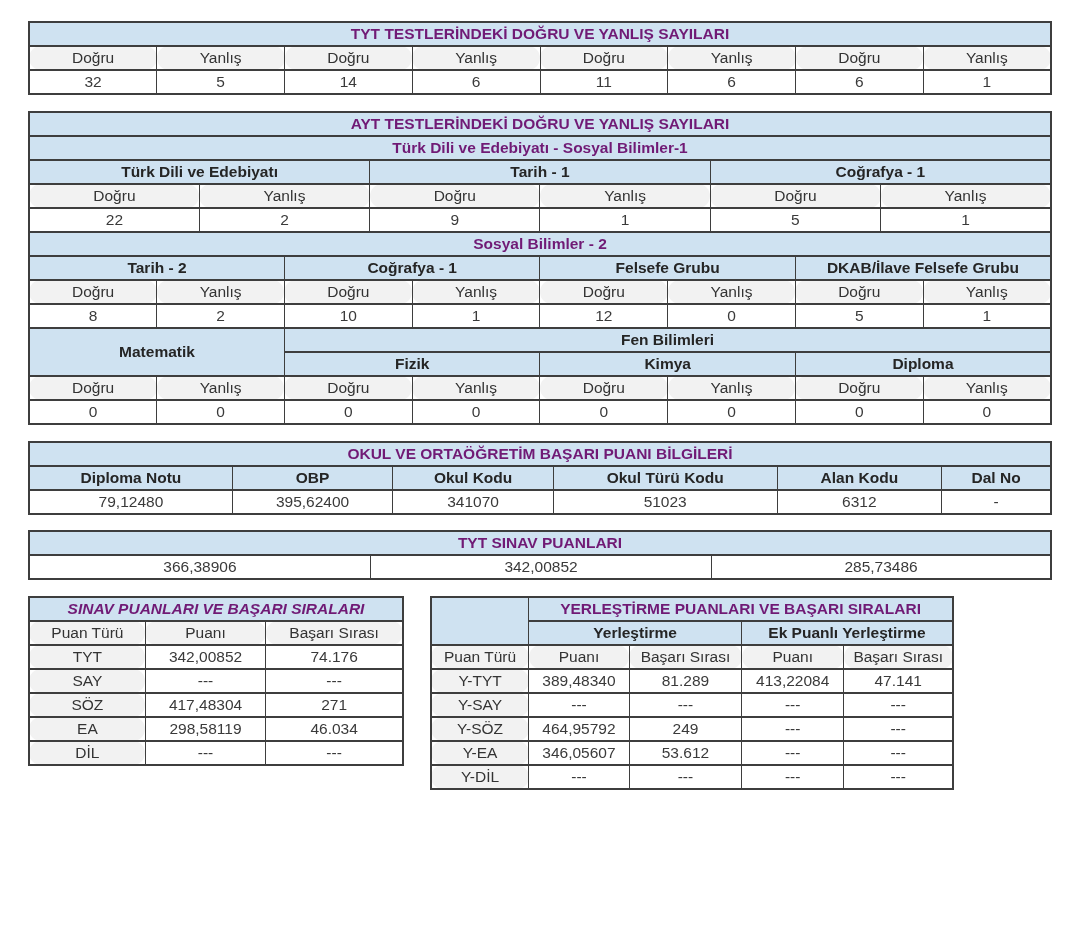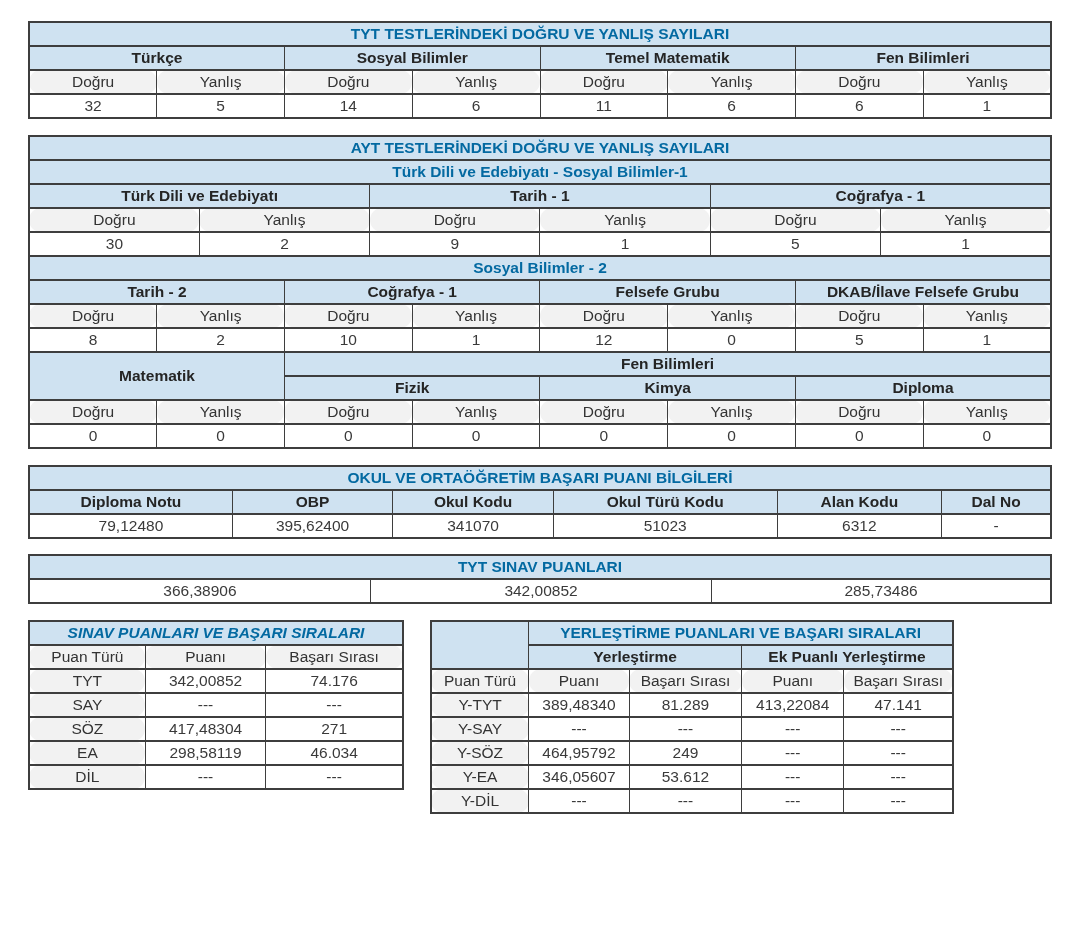--- a/index.html
+++ b/index.html
@@ -25,21 +25,21 @@
     text-align: center;
     vertical-align: middle;
     height: 24px;
     padding: 1px 4px;
     font-size: 15.5px;
     line-height: 1.15;
     white-space: nowrap;
     overflow: hidden;
   }
   .hdr { background: #cfe2f1; font-weight: bold; color: #252525; }
-  .ttl { background: #cfe2f1; font-weight: bold; color: #0369a1; }
+  .ttl { background: #cfe2f1; font-weight: bold; color: #701a75; }
   .sub { background: #f2f2f2; font-weight: normal; color: #333333; border-radius: 12px; }
   .val { background: #ffffff; color: #3a3a3a; }
   .tall { height: 54px; font-style: italic; }
   .bottom-wrap { display: flex; gap: 26px; align-items: flex-start; }
   table.t.left-t  { width: 376px; margin-bottom: 0; }
   table.t.right-t { width: 524px; margin-bottom: 0; }
   table.t.mb-sm { margin-bottom: 15px; }
 </style>
 </head>
 <body>
@@ -53,26 +53,20 @@
       <col style="width:12.5%">
       <col style="width:12.5%">
       <col style="width:12.5%">
       <col style="width:12.5%">
     </colgroup>
   <tbody>
       <tr>
     <td colspan="8" class="ttl">TYT TESTLERİNDEKİ DOĞRU VE YANLIŞ SAYILARI</td>
   </tr>
   <tr>
-    <td colspan="2" class="hdr">Türkçe</td>
-    <td colspan="2" class="hdr">Sosyal Bilimler</td>
-    <td colspan="2" class="hdr">Temel Matematik</td>
-    <td colspan="2" class="hdr">Fen Bilimleri</td>
-  </tr>
-  <tr>
     <td class="sub">Doğru</td>
     <td class="sub">Yanlış</td>
     <td class="sub">Doğru</td>
     <td class="sub">Yanlış</td>
     <td class="sub">Doğru</td>
     <td class="sub">Yanlış</td>
     <td class="sub">Doğru</td>
     <td class="sub">Yanlış</td>
   </tr>
   <tr>
@@ -106,21 +100,21 @@
   </tr>
   <tr>
     <td colspan="4" class="sub">Doğru</td>
     <td colspan="4" class="sub">Yanlış</td>
     <td colspan="4" class="sub">Doğru</td>
     <td colspan="4" class="sub">Yanlış</td>
     <td colspan="4" class="sub">Doğru</td>
     <td colspan="4" class="sub">Yanlış</td>
   </tr>
   <tr>
-    <td colspan="4" class="val">30</td>
+    <td colspan="4" class="val">22</td>
     <td colspan="4" class="val">2</td>
     <td colspan="4" class="val">9</td>
     <td colspan="4" class="val">1</td>
     <td colspan="4" class="val">5</td>
     <td colspan="4" class="val">1</td>
   </tr>
   <tr>
     <td colspan="24" class="ttl">Sosyal Bilimler - 2</td>
   </tr>
   <tr>

